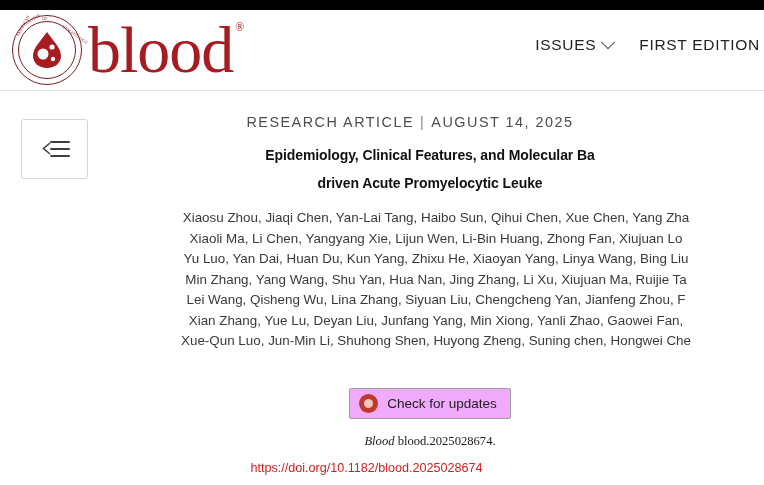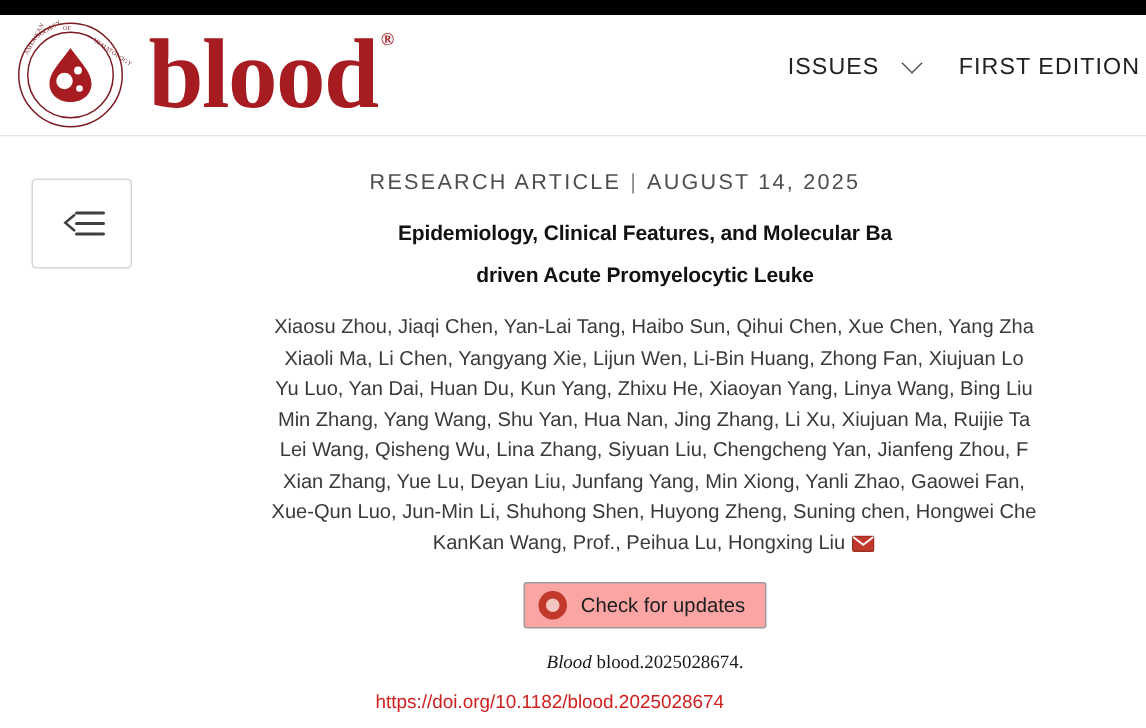--- a/index.html
+++ b/index.html
@@ -97,22 +97,22 @@
   .seal-text .t1 { left: 6px;  top: 23px; transform: rotate(-62deg); }
   .seal-text .t3 { left: 14px; top: 10px; transform: rotate(-32deg); }
   .seal-text .t5 { left: 33px; top: 4px;  transform: rotate(0deg); }
   .seal-text .t7 { left: 55px; top: 12px; transform: rotate(34deg); }
 
   .wordmark {
     font-family: "Liberation Serif", serif;
     font-size: 66px;
     line-height: 66px;
     color: #a61c21;
-    font-weight: 700;
-    margin-left: 13px;
+    font-weight: 400;
+    margin-left: 2px;
     letter-spacing: -1px;
     position: relative;
     top: -3px;
   }
   .wordmark .reg {
     font-size: 12px;
     vertical-align: super;
     position: relative;
     top: -18px;
     left: 2px;
@@ -127,21 +127,21 @@
     gap: 26px;
     padding-right: 4px;
   }
   .nav-item {
     font-size: 15.5px;
     letter-spacing: 0.7px;
     color: #222222;
     font-family: "Liberation Sans", sans-serif;
     display: flex;
     align-items: center;
-    gap: 17px;
+    gap: 7px;
     white-space: nowrap;
     cursor: pointer;
   }
   .chev {
     display: inline-block;
     width: 9px;
     height: 9px;
     border-right: 1.6px solid #555;
     border-bottom: 1.6px solid #555;
     transform: rotate(45deg) translate(-2px, -2px);
@@ -258,21 +258,21 @@
     width: 764px;
     padding-left: 96px;
     box-sizing: border-box;
     text-align: center;
   }
   .updates {
     display: inline-flex;
     align-items: center;
     gap: 9px;
     border: 1px solid #9d9d9d;
-    background: #fca5a5;
+    background: #f0abfc;
     border-radius: 2px;
     padding: 5px 13px 5px 9px;
     font-size: 13.5px;
     color: #1d1d1d;
     font-family: "Liberation Sans", sans-serif;
     cursor: pointer;
   }
   .crossmark {
     width: 19px;
     height: 19px;
@@ -388,26 +388,20 @@
     </div>
 
     <div class="authors">
       <span class="line">Xiaosu Zhou, Jiaqi Chen, Yan-Lai Tang, Haibo Sun, Qihui Chen, Xue Chen, Yang Zha</span>
       <span class="line">Xiaoli Ma, Li Chen, Yangyang Xie, Lijun Wen, Li-Bin Huang, Zhong Fan, Xiujuan Lo</span>
       <span class="line">Yu Luo, Yan Dai, Huan Du, Kun Yang, Zhixu He, Xiaoyan Yang, Linya Wang, Bing Liu</span>
       <span class="line">Min Zhang, Yang Wang, Shu Yan, Hua Nan, Jing Zhang, Li Xu, Xiujuan Ma, Ruijie Ta</span>
       <span class="line">Lei Wang, Qisheng Wu, Lina Zhang, Siyuan Liu, Chengcheng Yan, Jianfeng Zhou, F</span>
       <span class="line">Xian Zhang, Yue Lu, Deyan Liu, Junfang Yang, Min Xiong, Yanli Zhao, Gaowei Fan,</span>
       <span class="line">Xue-Qun Luo, Jun-Min Li, Shuhong Shen, Huyong Zheng, Suning chen, Hongwei Che</span>
-      <span class="line">
-        <span>KanKan Wang, Prof., Peihua Lu, Hongxing Liu</span><span class="mail"><svg width="15" height="11" viewBox="0 0 15 11">
-              <rect x="0.5" y="0.5" width="14" height="10" rx="1" fill="#c0392b" stroke="#a03024"></rect>
-              <path d="M0.8 1 L7.5 6.2 L14.2 1" fill="none" stroke="#ffffff" stroke-width="1.2"></path>
-            </svg></span>
-      </span>
     </div>
 
     <div class="updates-wrap">
       <div class="updates">
         <span class="crossmark"></span>
         <span>Check for updates</span>
       </div>
     </div>
 
     <div class="cite">

